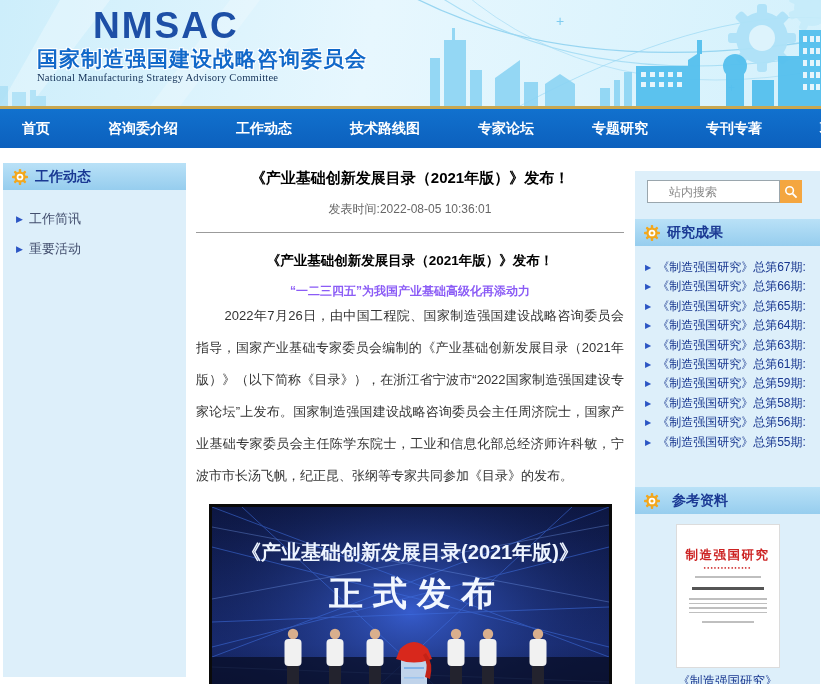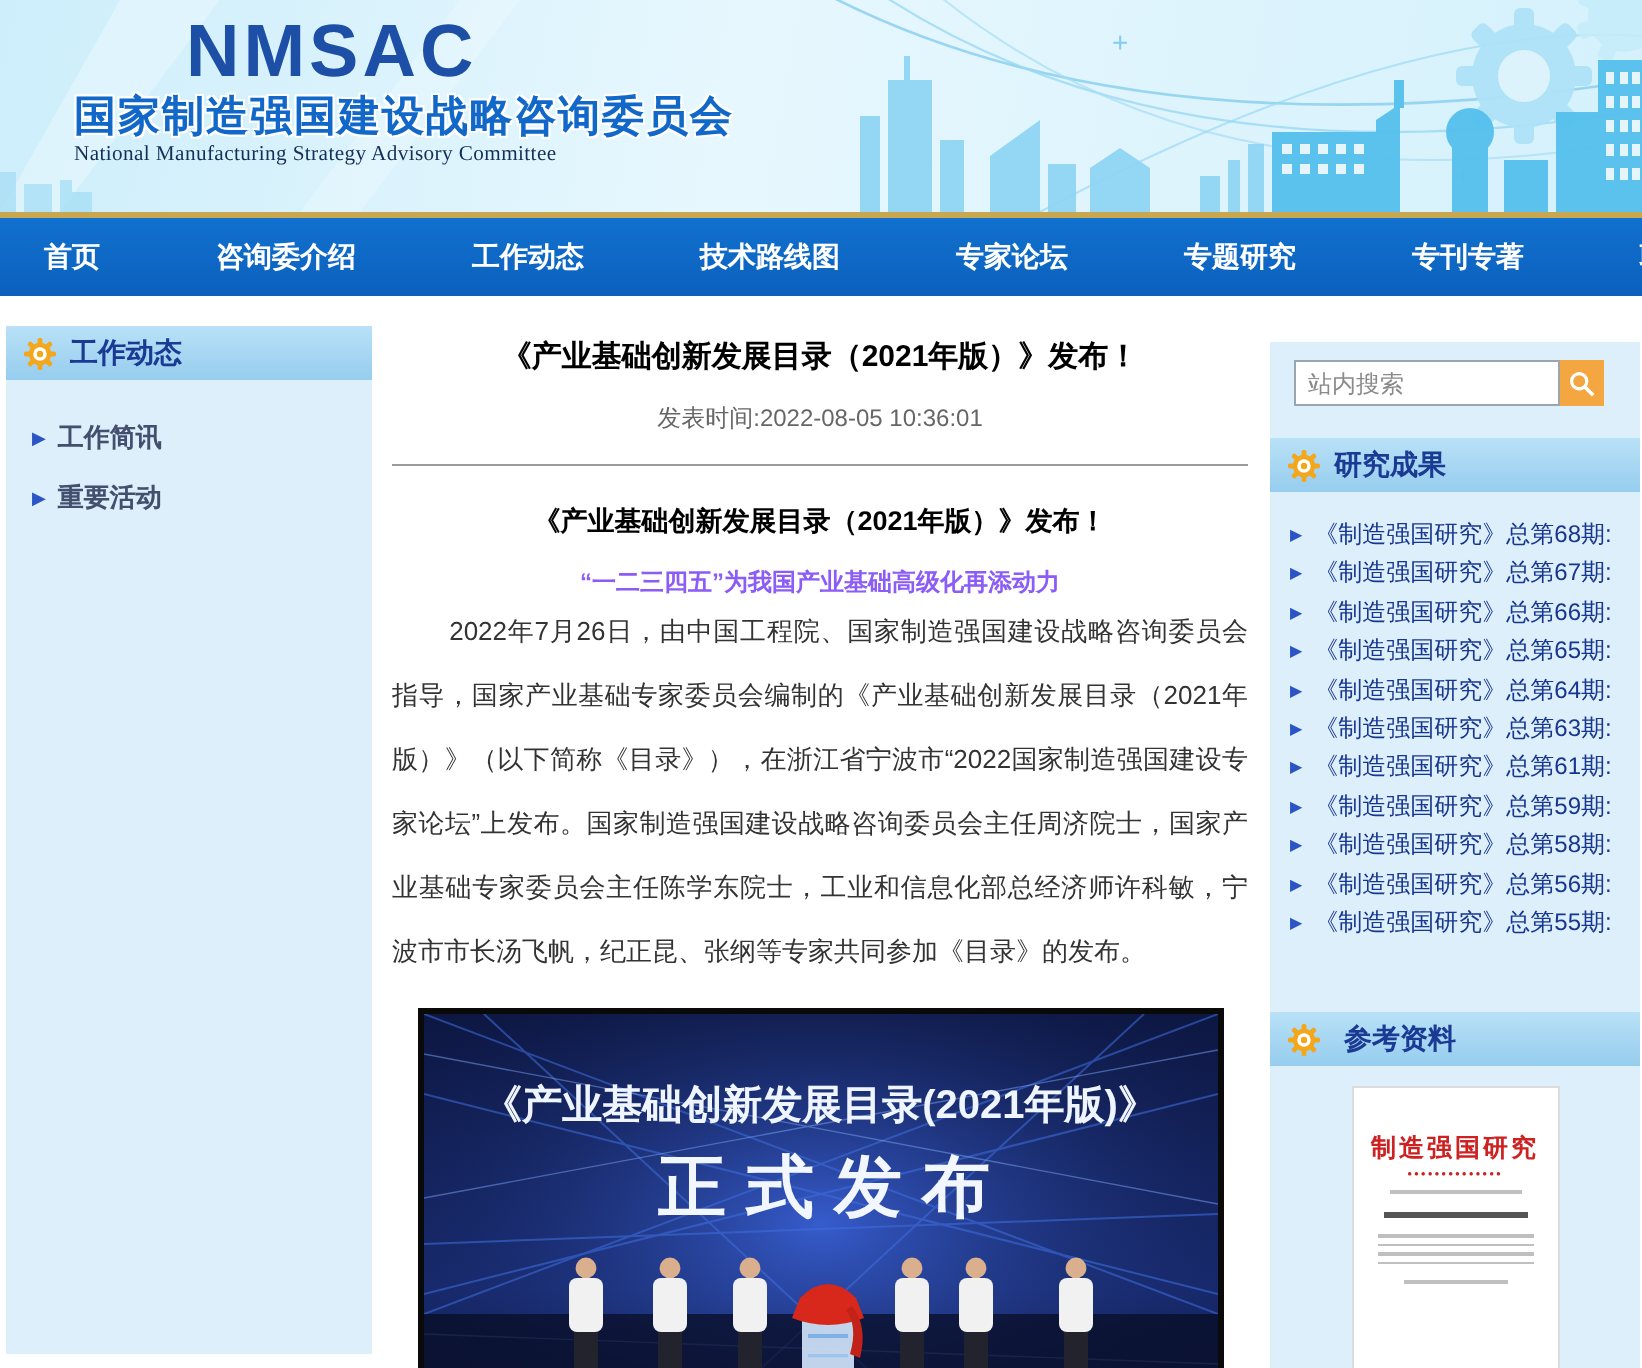--- a/index.html
+++ b/index.html
@@ -26,37 +26,37 @@
   
   .content { display:flex; align-items:flex-start; padding:15px 0 0 3px; }
 
   .side-header { height:27px; display:flex; align-items:center; gap:7px; padding-left:9px;
     background:linear-gradient(#b9e1f7,#96cdee); }
   .side-header .side-title { font-size:14px; font-weight:bold; color:#1b3a94; }
 
   
   .left-sidebar { width:183px; background:#ddeffa; height:514px; flex:none; }
   .left-menu { list-style:none; padding:14px 0 0 13px; }
-  .left-menu li { font-size:13px; color:#434f6e; line-height:30px; cursor:pointer;font-weight:bold; }
+  .left-menu li { font-size:13px; color:#434f6e; line-height:30px; cursor:pointer; }
   .arrow { color:#2b55c4; font-size:9px; margin-right:6px; vertical-align:1px; }
 
   
   .main { width:444px; flex:none; margin-left:2px; padding:0 8px; background:#fff; }
   .article-title { text-align:center; font-size:15px; font-weight:bold; color:#000; margin-top:6px; }
   .pub-time { text-align:center; font-size:12px; color:#666; margin-top:13px; }
   .divider { border:none; border-top:1px solid #9b9b9b; margin-top:14px; }
   .sub1 { text-align:center; font-size:13.5px; font-weight:bold; color:#000; margin-top:19px; }
   .sub2 { text-align:center; font-size:12px; font-weight:bold; color:#8b5cf6; margin-top:13px; }
   .para { margin-top:0; font-size:13px; color:#333; line-height:32px; text-indent:2.2em; text-align:justify; }
   .photo-frame { width:403px; margin:12px auto 0; border:3px solid #0a0a0a; font-size:0; }
 
   
   .right-sidebar { width:185px; flex:none; margin-left:3px; margin-top:8px; background:#ddeffa; height:620px; }
   .search-row { display:flex; padding:9px 10px 8px 12px; }
-  .search-input { width:133px; height:23px; border:1px solid #9aa6ad; padding:0 6px; font-size:12px; color:#444; background:#fff; }
+  .search-input { width:133px; height:23px; border:1px solid #9aa6ad; padding:0 21px; font-size:12px; color:#444; background:#fff; }
   .search-input::placeholder { color:#8a8a8a; }
   .search-btn { width:22px; height:23px; background:#f4a640; border:none; cursor:pointer;
     display:flex; align-items:center; justify-content:center; }
   .res-header { margin-top:8px; }
   .res-list { list-style:none; padding:12px 4px 0 10px; }
   .res-list li { font-size:12px; color:#17368f; line-height:19.4px; white-space:nowrap; cursor:pointer; }
   .res-list .arrow { font-size:8px; }
   .ref-header { margin-top:35px;gap:12px; }
   .cover { width:104px; height:144px; background:#fff; border:1px solid #dcdcdc; margin:10px auto 0;
     padding-top:22px; text-align:center; cursor:pointer; }
@@ -321,21 +321,20 @@
           <rect x="8.5" y="0" width="3" height="20" rx="1" transform="rotate(-45 10 10)"></rect>
           <circle cx="10" cy="10" r="7"></circle>
         </g>
         <circle cx="10" cy="10" r="4.2" fill="#fff"></circle>
         <circle cx="10" cy="10" r="2" fill="#f2a71d"></circle>
       </svg>
       <span class="side-title">研究成果</span>
     </div>
 
     <ul class="res-list">
-      <li><span class="arrow">▶</span><span>《制造强国研究》总第68期:</span></li>
       <li><span class="arrow">▶</span><span>《制造强国研究》总第67期:</span></li>
       <li><span class="arrow">▶</span><span>《制造强国研究》总第66期:</span></li>
       <li><span class="arrow">▶</span><span>《制造强国研究》总第65期:</span></li>
       <li><span class="arrow">▶</span><span>《制造强国研究》总第64期:</span></li>
       <li><span class="arrow">▶</span><span>《制造强国研究》总第63期:</span></li>
       <li><span class="arrow">▶</span><span>《制造强国研究》总第61期:</span></li>
       <li><span class="arrow">▶</span><span>《制造强国研究》总第59期:</span></li>
       <li><span class="arrow">▶</span><span>《制造强国研究》总第58期:</span></li>
       <li><span class="arrow">▶</span><span>《制造强国研究》总第56期:</span></li>
       <li><span class="arrow">▶</span><span>《制造强国研究》总第55期:</span></li>

